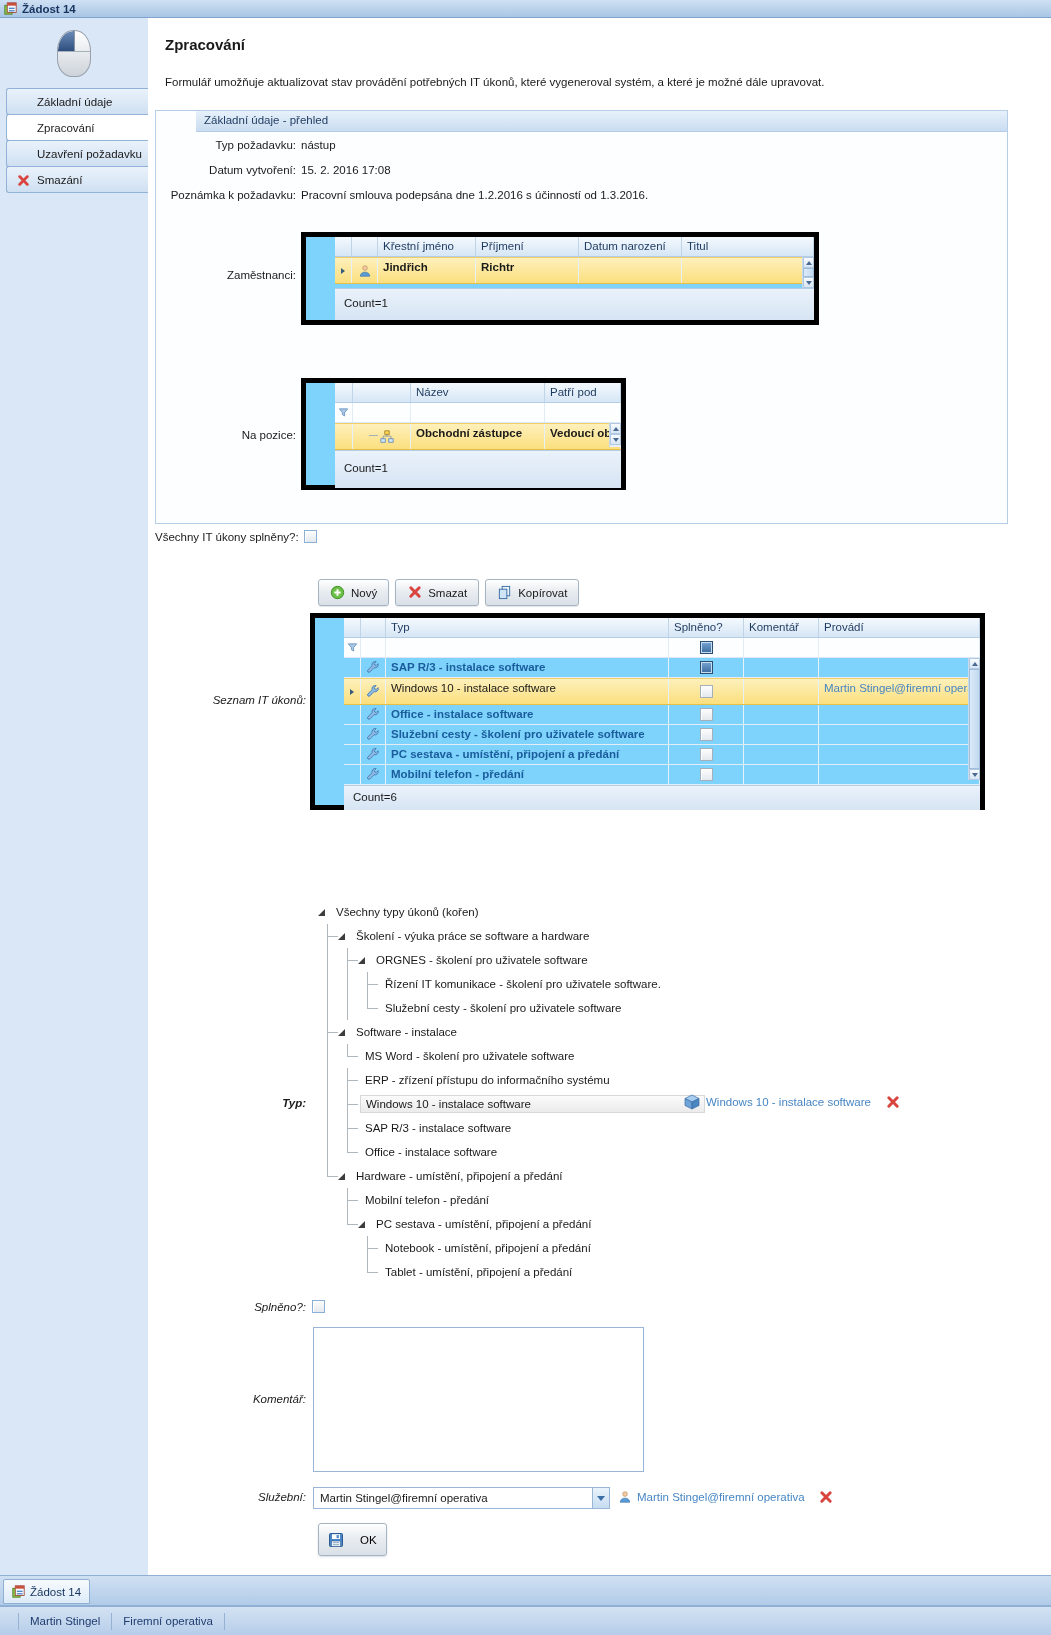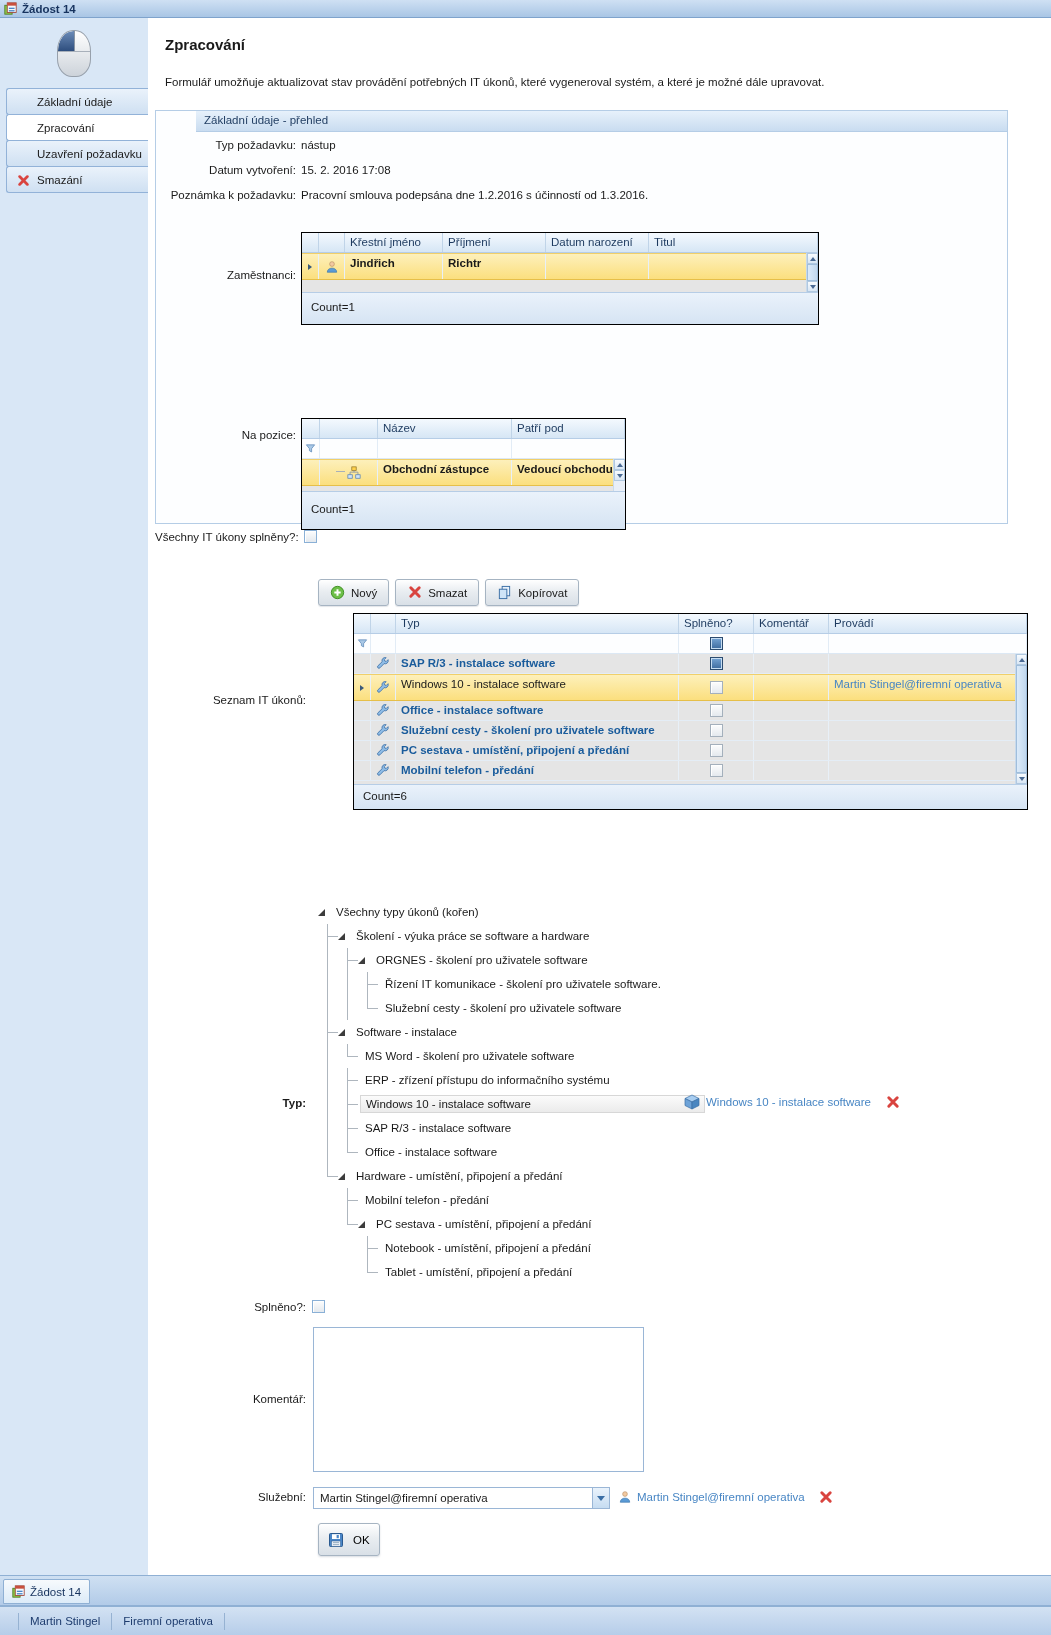--- a/index.html
+++ b/index.html
@@ -30,21 +30,21 @@
   .page-desc{position:absolute;left:17px;top:58px;white-space:nowrap;}
   
   .panel{position:absolute;left:7px;top:92px;width:853px;height:414px;border:1px solid #b5cde6;background:#fdfeff;}
   .panel-h{height:21px;background:linear-gradient(#e7f1fb,#c9dcf0);border-bottom:1px solid #b5cde6;
     color:#1d3a5f;padding:3px 8px;margin-left:40px;}
   .f-row{position:absolute;left:0;width:840px;height:16px;}
   .f-label{display:inline-block;width:140px;text-align:right;}
   .f-value{margin-left:5px;}
   .side-label{position:absolute;left:0;width:140px;text-align:right;}
   
-  .grid{position:absolute;border:1px solid #000000;background:#e5e5e5;display:flex;flex-direction:column;}
+  .grid{position:absolute;border:5px solid #000000;background:#7dd3fc;display:flex;flex-direction:column;padding-left:29px;}
   .g-head{display:flex;height:20px;background:linear-gradient(#f4f9fe,#d6e6f5);border-bottom:1px solid #b6cde6;color:#1d3a5f;flex:0 0 auto;}
   .g-head .g-cell{border-right:1px solid #c0d4e8;}
   .g-filter{display:flex;height:20px;border-bottom:1px solid #dce8f4;background:#fdfeff;flex:0 0 auto;}
   .g-filter .g-cell{border-right:1px solid #e2ecf6;}
   .g-row{display:flex;height:20px;border-bottom:1px solid #e4edf6;flex:0 0 auto;}
   .g-row .g-cell{border-right:1px solid #e8f0f8;}
   .g-row.sel{background:linear-gradient(#fdf0bb,#fbdf7e);border-top:1px solid #f0cf6a;border-bottom:1px solid #e6bf49;height:27px;}
   .g-cell{padding:2px 5px;overflow:hidden;white-space:nowrap;line-height:15px;}
   .center{display:flex;align-items:center;justify-content:center;padding:0;}
   .boldtxt{font-weight:bold;}
@@ -68,21 +68,21 @@
   .tri-down{width:0;height:0;border-left:3px solid transparent;border-right:3px solid transparent;border-top:4px solid #4a6a94;}
   
   .cb{display:inline-block;width:13px;height:13px;border:1px solid #a4b0bc;background:linear-gradient(#fdfdfd,#e4e9ee);box-shadow:inset 1px 1px 0 #fff;}
   .cb.filled{border:1px solid #2c4c70;background:linear-gradient(#77a5d4,#3c6a9e);box-shadow:inset 0 0 0 1px #c6ddf2;}
   .cb.blue{border-color:#8ab0d6;}
   
   .toolbar{position:absolute;left:170px;top:561px;display:flex;gap:6px;}
   .btn{display:inline-flex;align-items:center;gap:6px;height:27px;padding:0 11px;border:1px solid #a6b4c2;border-radius:3px;
     background:linear-gradient(#ffffff,#e9edf1 45%,#d9e0e7);font-family:inherit;font-size:11.5px;color:#1a1a1a;box-shadow:0 1px 1px rgba(60,80,110,.15);}
   .alldone{position:absolute;left:7px;top:512px;display:flex;align-items:center;gap:5px;}
-  .right-label{position:absolute;left:0;width:158px;text-align:right;}
+  .right-label{position:absolute;left:0;width:158px;text-align:right;font-style:italic;}
   
   .tree{position:absolute;left:170px;top:882px;}
   .t-row{display:flex;align-items:center;height:24px;white-space:nowrap;}
   .t-cell{width:20px;height:24px;flex:0 0 20px;}
   .t-v{background:linear-gradient(#aeb6be,#aeb6be) 9px 0/1px 100% no-repeat;}
   .t-branch{background:linear-gradient(#aeb6be,#aeb6be) 9px 0/1px 100% no-repeat,linear-gradient(#aeb6be,#aeb6be) 9px 12px/11px 1px no-repeat;}
   .t-end{background:linear-gradient(#aeb6be,#aeb6be) 9px 0/1px 12px no-repeat,linear-gradient(#aeb6be,#aeb6be) 9px 12px/11px 1px no-repeat;}
   .t-exp{width:0;height:0;border-left:7px solid transparent;border-bottom:7px solid #3c3c3c;margin-right:4px;flex:0 0 auto;}
   .t-label{margin-left:2px;padding:2px 5px;}
   .t-label.sel{background:linear-gradient(#fbfbfb,#ebebeb);border:1px solid #d7d7d7;min-width:345px;}
@@ -92,21 +92,21 @@
   .done-row{position:absolute;left:0;top:1282px;display:flex;align-items:center;}
   .done-row .right-label{position:static;width:158px;text-align:right;}
   .done-row .cb{margin-left:6px;}
   .comment-area{position:absolute;left:165px;top:1309px;width:331px;height:145px;border:1px solid #9ab6d6;resize:none;
     font-family:inherit;font-size:11.5px;background:#fff;}
   .combo{position:absolute;left:165px;top:1469px;width:297px;height:22px;border:1px solid #9ab6d6;display:flex;background:#fff;}
   .combo input{flex:1;border:none;outline:none;padding:0 6px;font-family:inherit;font-size:11.5px;color:#1a1a1a;background:transparent;}
   .combo-btn{flex:0 0 17px;border-left:1px solid #9ab6d6;background:linear-gradient(#eaf3fc,#c6dcf1);display:flex;align-items:center;justify-content:center;}
   .exec-extra{position:absolute;left:470px;top:1472px;display:flex;align-items:center;gap:6px;}
   .exec-extra .redx{margin-left:8px;}
-  .okbtn{position:absolute;left:170px;top:1505px;height:33px;padding:0 9px;display:inline-flex;align-items:center;gap:10px;
+  .okbtn{position:absolute;left:170px;top:1505px;height:33px;padding:0 9px;display:inline-flex;align-items:center;gap:17px;
     border:1px solid #a6b4c2;border-radius:3px;background:linear-gradient(#ffffff,#e9edf1 45%,#d9e0e7);font-family:inherit;font-size:11.5px;box-shadow:0 1px 2px rgba(60,80,110,.2);}
   
   .taskbar{position:absolute;left:0;top:1575px;width:100%;height:30px;background:linear-gradient(#cfe0f2,#b2cbe8);border-top:1px solid #8fb0d4;}
   .task-tab{position:absolute;left:3px;top:3px;height:25px;display:flex;align-items:center;gap:5px;padding:0 8px;
     background:linear-gradient(#f7fafd,#dcebf8);border:1px solid #8fb0d4;border-radius:2px 2px 0 0;color:#17335e;}
   .statusbar{position:absolute;left:0;top:1605px;width:100%;height:30px;background:linear-gradient(#d3e2f3,#b6cde9);
     border-top:2px solid #8fb0d4;display:flex;align-items:center;padding-left:18px;color:#1e3c6e;}
   .sb-sep{width:1px;height:17px;background:#96b2d2;margin:0 11px;}
   .icon13{width:13px;height:13px;display:inline-block;}
   .icon15{width:15px;height:15px;display:inline-block;}
@@ -197,21 +197,21 @@
               <span class="tri-up"></span>
             </div>
           <div class="vs-thumb"></div>
           <div class="vs-btn">
               <span class="tri-down"></span>
             </div>
         </div>
       </div>
 
       <div class="side-label" style="top:318px;">Na pozice:</div>
-      <div class="grid" style="left:145px;top:267px;width:325px;height:112px;margin-top:40px;">
+      <div class="grid" style="left:145px;top:267px;width:325px;height:112px;">
         <div class="g-head">
           <div class="g-cell pc0"></div>
           <div class="g-cell pc1"></div>
           <div class="g-cell pc2">Název</div>
           <div class="g-cell pc3">Patří pod</div>
         </div>
         <div class="g-filter">
           <div class="g-cell pc0 center">
             <svg width="11" height="11" viewBox="0 0 12 12">
                 <path d="M1.5 2h9L7.2 6.2v3.6L4.8 8.4V6.2z" fill="#a9c8e6" stroke="#5a87b5" stroke-width="0.8"></path>
@@ -271,21 +271,21 @@
       <button class="btn">
         <span class="icon15"><svg width="15" height="15" viewBox="0 0 16 16">
               <rect x="5.5" y="1.5" width="8" height="10" fill="#eaf3fc" stroke="#3a6ea5"></rect>
               <rect x="2.5" y="4.5" width="8" height="10" fill="#cfe4f7" stroke="#3a6ea5"></rect>
             </svg></span>
         <span>Kopírovat</span>
       </button>
     </div>
 
     <div class="right-label" style="top:676px;">Seznam IT úkonů:</div>
-    <div class="grid" style="left:162px;top:595px;width:675px;height:197px;margin-left:43px;">
+    <div class="grid" style="left:162px;top:595px;width:675px;height:197px;">
       <div class="g-head">
         <div class="g-cell tc0"></div>
         <div class="g-cell tc1"></div>
         <div class="g-cell tc2">Typ</div>
         <div class="g-cell tc3">Splněno?</div>
         <div class="g-cell tc4">Komentář</div>
         <div class="g-cell tc5">Provádí</div>
       </div>
       <div class="g-filter">
         <div class="g-cell tc0 center">

